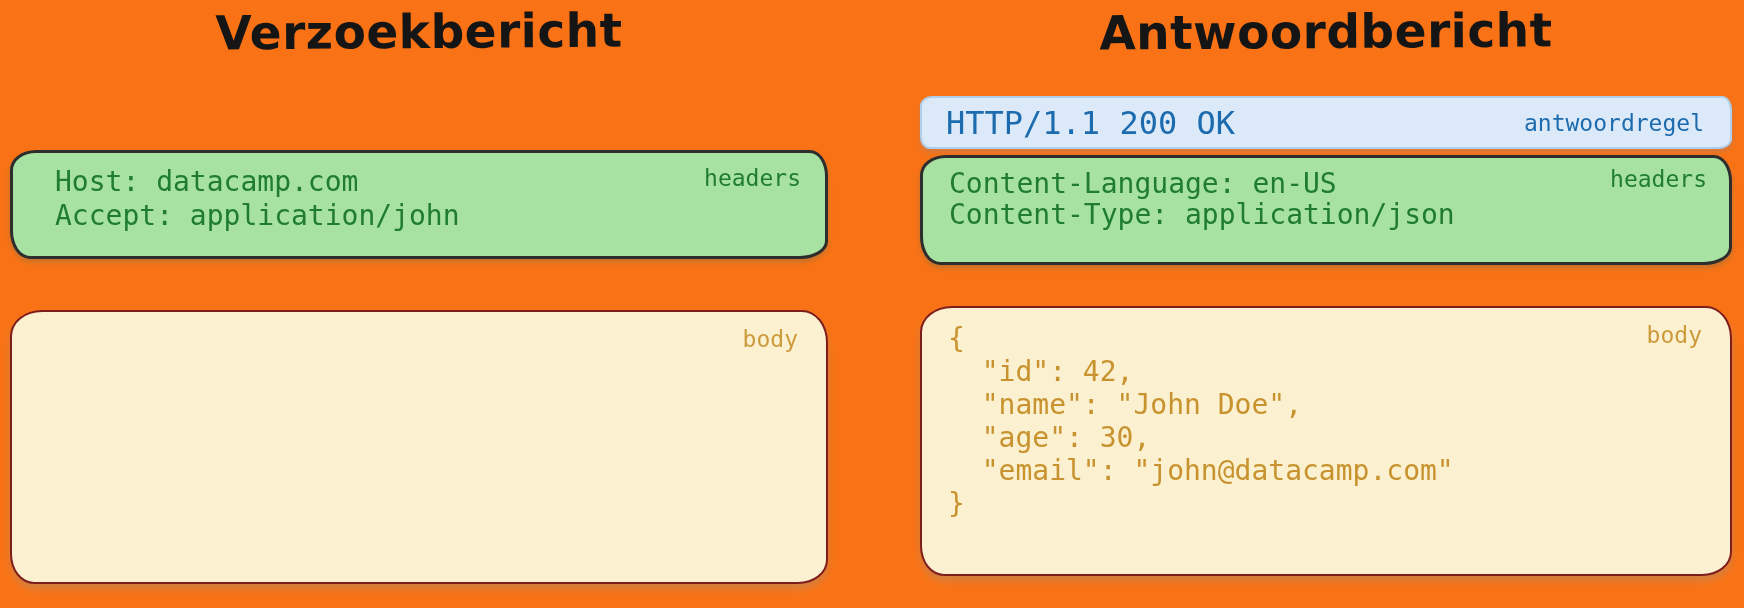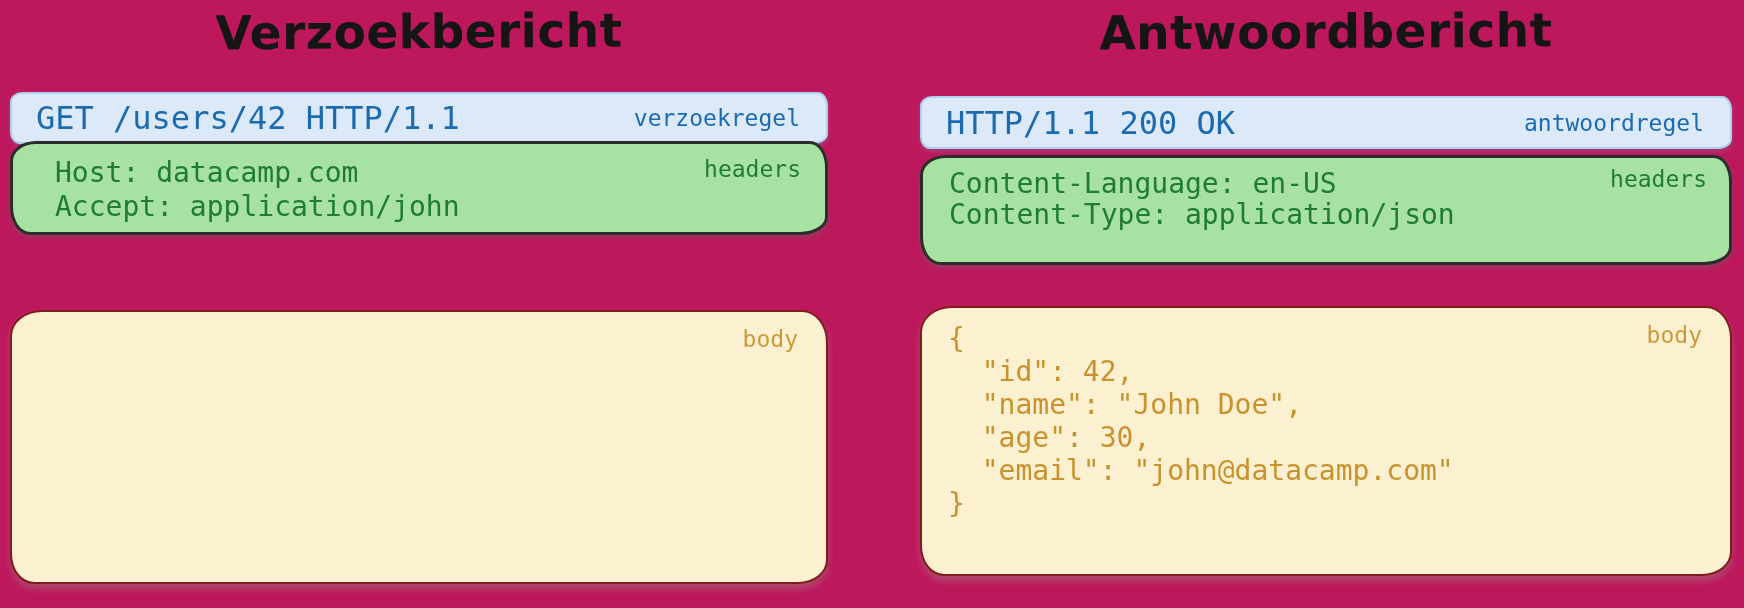--- a/index.html
+++ b/index.html
@@ -3,21 +3,21 @@
 <meta charset="utf-8">
 <style>
   * { margin: 0; padding: 0; box-sizing: border-box; }
   html, body { background: #ffffff; }
   body { font-family: "DejaVu Sans", sans-serif; }
 
   .canvas {
     position: relative;
     width: 1744px;
     height: 608px;
-    background: #be185d;
+    background: #f97316;
     overflow: hidden;
   }
 
   .column { position: absolute; top: 0; height: 608px; }
   .col-request  { left: 10px;  width: 818px; }
   .col-response { left: 920px; width: 812px; }
 
   .title {
     position: absolute;
     top: 4px; left: 0; width: 100%;
@@ -50,21 +50,21 @@
   .line-label { font-size: 23px; color: #1c6bae; }
 
   
   .headers-box {
     background: #a7e2a2;
     border: 3px solid #2d2d2d;
     border-radius: 26px 18px 28px 20px / 20px 26px 18px 28px;
     padding: 12px 24px 0 26px;
     box-shadow: 0 3px 5px rgba(90, 115, 90, 0.35);
   }
-  .col-request  .headers-box { top: 141px; height: 94px; padding-left: 42px; }
+  .col-request  .headers-box { top: 150px; height: 109px; padding-left: 42px; }
   .col-response .headers-box { top: 155px; height: 110px; }
   .header-line { font-size: 28px; color: #1f7c31; line-height: 34px; white-space: pre; }
   .col-response .header-line { line-height: 31px; }
   .col-response .headers-box { padding-top: 10px; }
 
   .box-label { position: absolute; font-size: 23px; margin-left: 26px; }
   .headers-label { top: 12px; right: 24px; color: #1f7c31; }
   .col-response .headers-label { top: 8px; right: 22px; }
 
   
@@ -81,24 +81,20 @@
   .body-label { top: 14px; right: 28px; color: #cd9a3b; }
 </style>
 </head>
 <body>
 
 <div class="canvas">
 
   <section class="column col-request">
     <h1 class="title">Verzoekbericht</h1>
 
-    <div class="box line-box">
-      <span class="mono line-text">GET /users/42 HTTP/1.1</span>
-      <span class="mono line-label">verzoekregel</span>
-    </div>
 
     <div class="box headers-box">
       <div class="mono header-line">Host: datacamp.com</div>
       <div class="mono header-line">Accept: application/john</div>
       <span class="mono box-label headers-label">headers</span>
     </div>
 
     <div class="box body-box">
       <span class="mono box-label body-label">body</span>
     </div>

